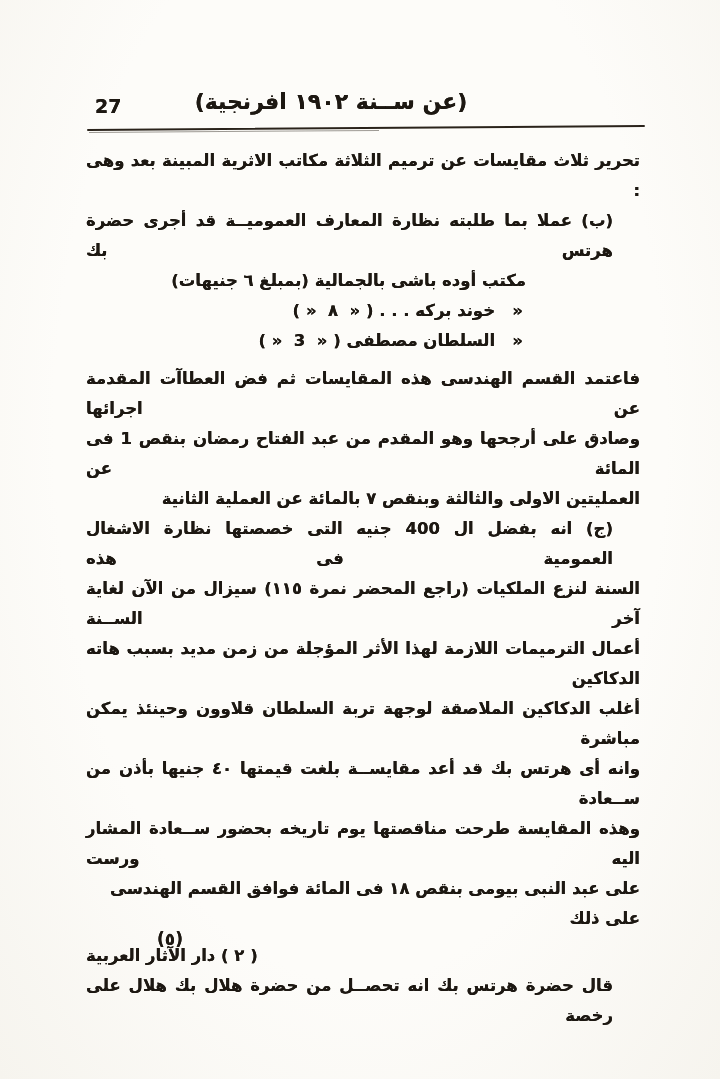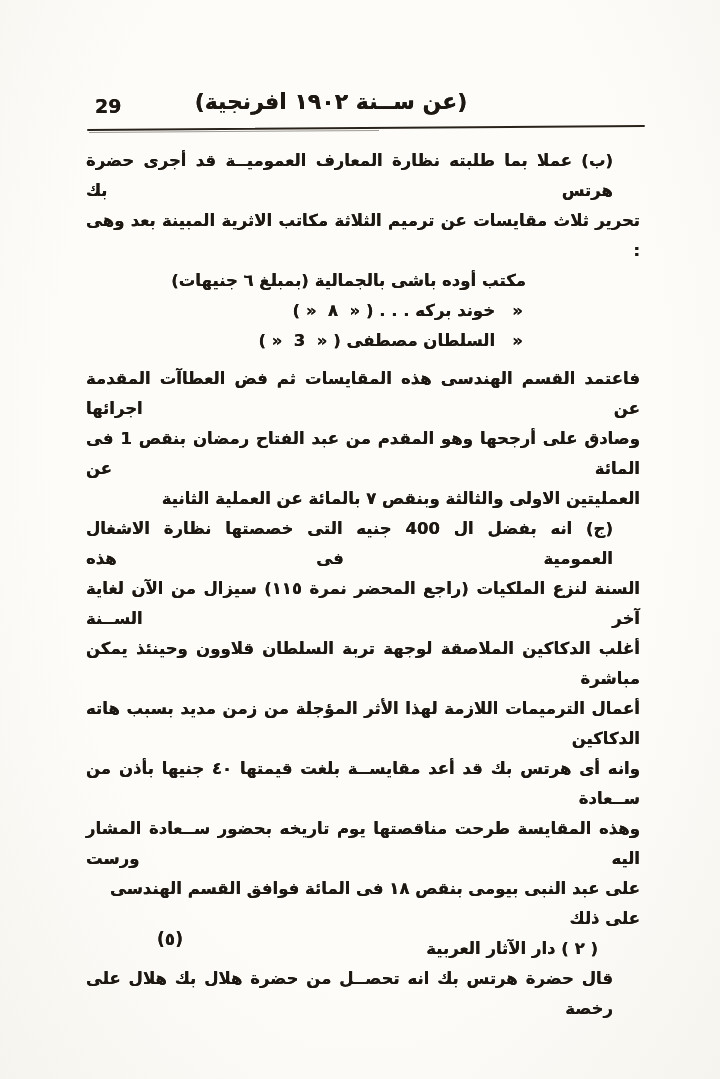--- a/index.html
+++ b/index.html
@@ -43,51 +43,51 @@
     line-height:30px;
     letter-spacing:0;
     text-shadow:0 0 .45px currentColor;
   }
   .line { min-height:30px; }
   .just { text-align:justify; text-align-last:justify; }
   .indent1 { padding-right:27px; }
   .p-gap { margin-top:8px; }
   .item-head { margin-right:114px; }
   .item { margin-right:117px; white-space:pre; }
-  .heading { text-align:right; padding-right:42px; }
+  .heading { text-align:left; padding-right:42px; margin-top:7px; }
   .footer-mark {
     position:absolute; left:157px; top:929px;
     font-size:17px; font-weight:700;
     text-shadow:0 0 .4px currentColor;
   }
 </style>
 </head>
 <body>
 
 <div class="page">
 
-  <div class="pageno">29</div>
+  <div class="pageno">27</div>
 
   <div class="header-title">(عن ســنة ١٩٠٢ افرنجية)</div>
 
   <div class="rule"></div>
 
   <div class="body-text">
+    <div class="line just">تحرير ثلاث مقايسات عن ترميم الثلاثة مكاتب الاثرية المبينة بعد وهى :</div>
     <div class="line just indent1">(ب) عملا بما طلبته نظارة المعارف العموميــة قد أجرى حضرة هرتس بك</div>
-    <div class="line just">تحرير ثلاث مقايسات عن ترميم الثلاثة مكاتب الاثرية المبينة بعد وهى :</div>
     <div class="line item-head">مكتب أوده باشى بالجمالية (بمبلغ ٦ جنيهات)</div>
     <div class="line item">«   خوند بركه . . . ( «  ٨  « )</div>
     <div class="line item">«   السلطان مصطفى ( «  3  « )</div>
     <div class="line just p-gap">فاعتمد القسم الهندسى هذه المقايسات ثم فض العطاآت المقدمة عن اجرائها</div>
     <div class="line just">وصادق على أرجحها وهو المقدم من عبد الفتاح رمضان بنقص 1 فى المائة عن</div>
     <div class="line">العمليتين الاولى والثالثة وبنقص ٧ بالمائة عن العملية الثانية</div>
     <div class="line just indent1">(ج) انه بفضل ال 400 جنيه التى خصصتها نظارة الاشغال العمومية فى هذه</div>
     <div class="line just">السنة لنزع الملكيات (راجع المحضر نمرة ١١٥) سيزال من الآن لغاية آخر الســنة</div>
+    <div class="line just">أعمال الترميمات اللازمة لهذا الأثر المؤجلة من زمن مديد بسبب هاته الدكاكين</div>
     <div class="line just">أغلب الدكاكين الملاصقة لوجهة تربة السلطان قلاوون وحينئذ يمكن مباشرة</div>
-    <div class="line just">أعمال الترميمات اللازمة لهذا الأثر المؤجلة من زمن مديد بسبب هاته الدكاكين</div>
     <div class="line just">وانه أى هرتس بك قد أعد مقايســة بلغت قيمتها ٤٠ جنيها بأذن من ســعادة</div>
     <div class="line just">وهذه المقايسة طرحت مناقصتها يوم تاريخه بحضور ســعادة المشار اليه ورست</div>
     <div class="line">على عبد النبى بيومى بنقص ١٨ فى المائة فوافق القسم الهندسى على ذلك</div>
     <div class="line heading">( ٢ ) دار الآثار العربية</div>
     <div class="line just indent1">قال حضرة هرتس بك انه تحصــل من حضرة هلال بك هلال على رخصة</div>
 
   </div>
 
   <div class="footer-mark">(٥)</div>
 

